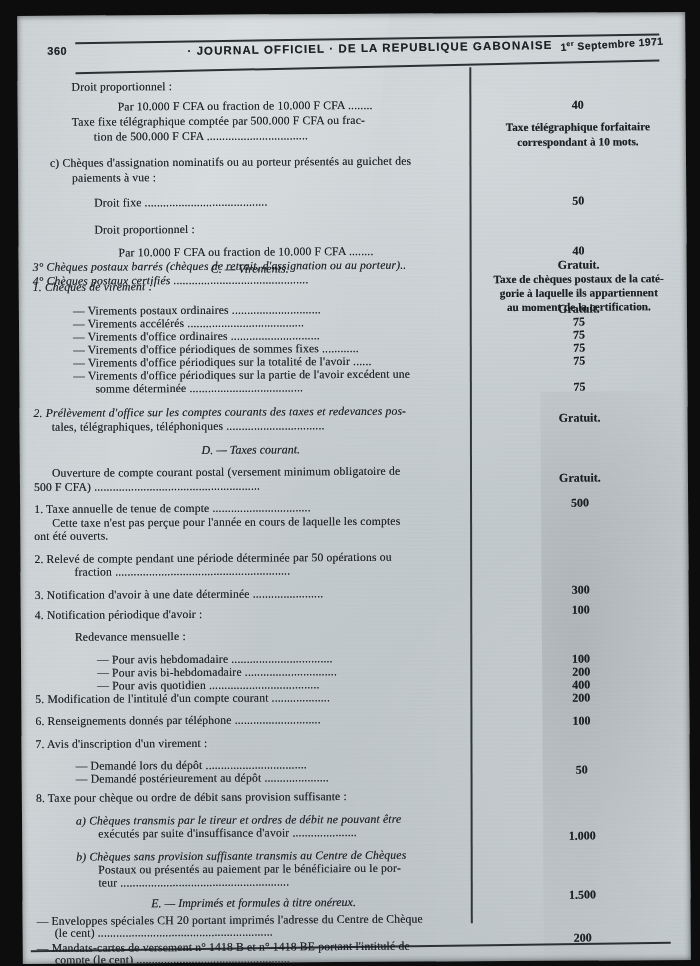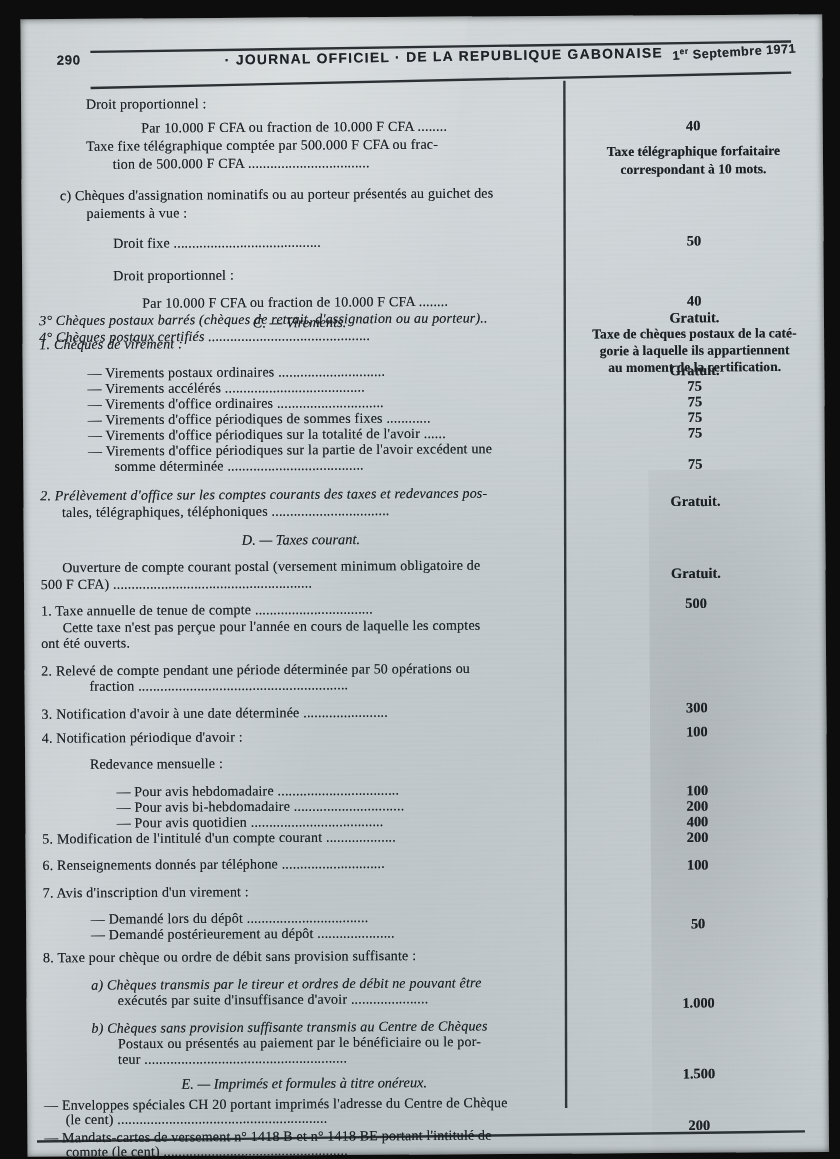--- a/index.html
+++ b/index.html
@@ -150,21 +150,21 @@
 
 <div id="page">
   <div id="sheet">
 
     <div id="glare"></div>
     <div id="shadowR"></div>
 
     <div id="head">
       <div id="rule-top"></div>
       <div id="rule-bot"></div>
-      <div id="folio">290</div>
+      <div id="folio">360</div>
       <div id="headtitle">· JOURNAL  OFFICIEL ·  DE  LA  REPUBLIQUE  GABONAISE</div>
       <div id="headdate"><span>1</span><sup>er</sup><span> Septembre 1971</span></div>
     </div>
 
     <div id="body">
 
       <div id="vrule"></div>
       <div id="hrule-bot"></div>
 
       <div class="L i2" style="top:12px">Droit  proportionnel :</div>

